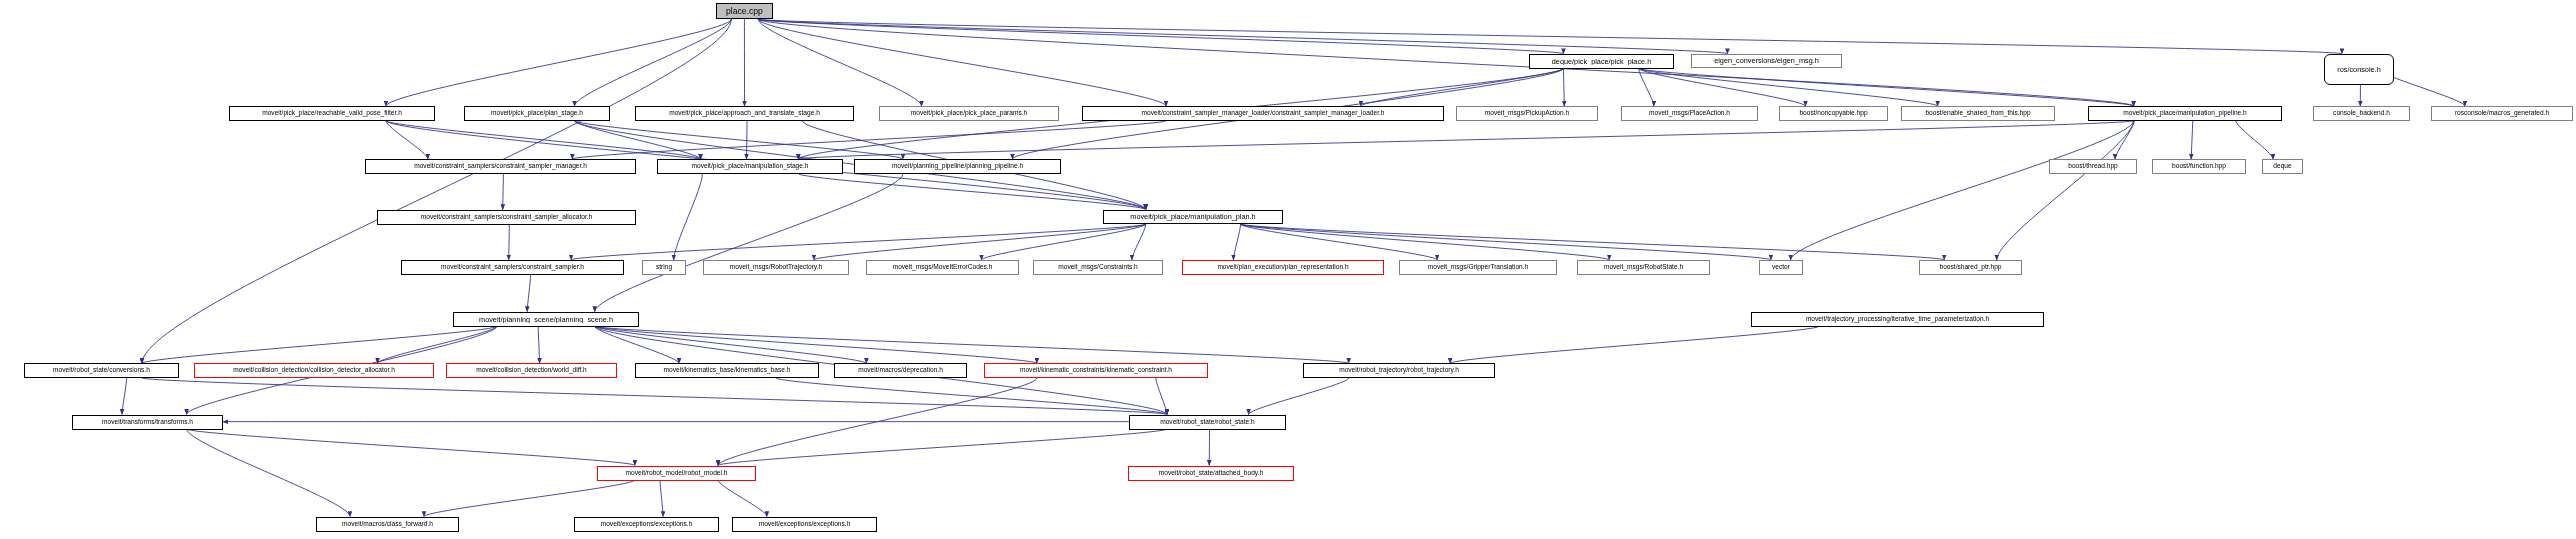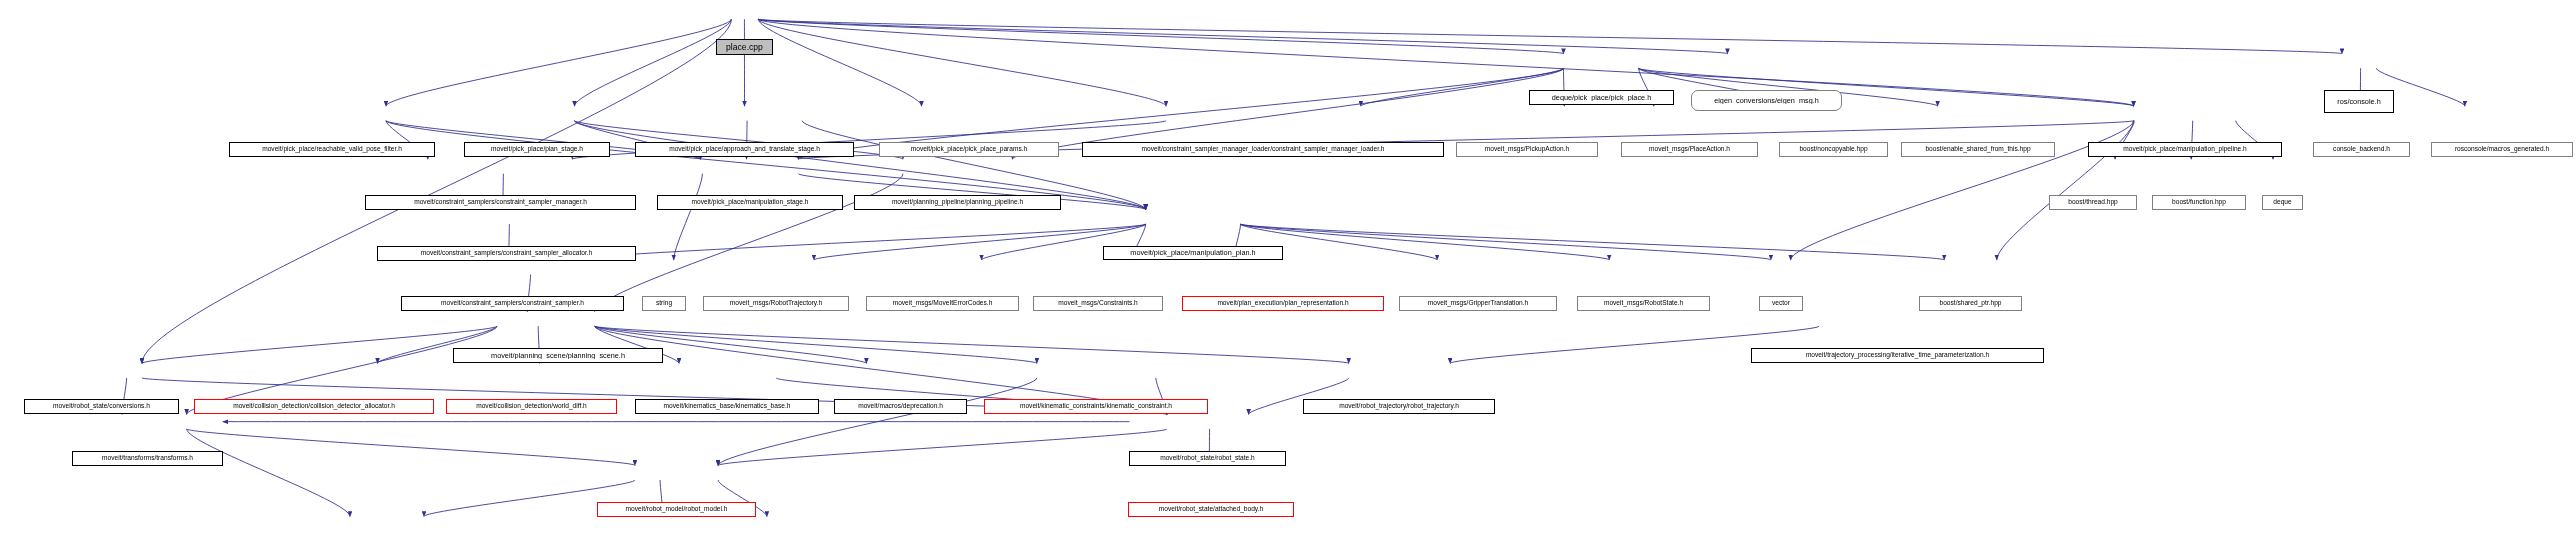--- a/index.html
+++ b/index.html
@@ -30,21 +30,20 @@
     display: flex;
     align-items: center;
     justify-content: center;
     background: #ffffff;
     border: 0.7px solid #808080;
     color: #000000;
     white-space: nowrap;
     line-height: 1;
     z-index: 5;
     text-align: left;
-    margin-top: 36px;
   }
   .node.black {
     border: 0.7px solid #000000;
   }
   .node.red {
     border: 0.7px solid #ff0000;
   }
   .node.root {
     background: #bfbfbf;
     border: 0.7px solid #000000;
@@ -143,24 +142,24 @@
         <path d="M 1082.7 724 C 1082.7 733.9, 1156.35 769.1, 1156.35 779" fill="none" stroke="#2f2f8f" stroke-width="1.3" marker-end="url(#arrow)"></path>
       </g>
   </svg>
   <div id="node-layer">
       <div class="node root" style="left: 716px; top: 3.3px; width: 57px; height: 16px; font-size: 8.6px;">
         <span class="node-label">place.cpp</span>
       </div>
       <div class="node black" style="left: 1529px; top: 54px; width: 145px; height: 14.6px; font-size: 7.3px;">
         <span class="node-label">deque/pick_place/pick_place.h</span>
       </div>
-      <div class="node gray" style="left: 1691px; top: 54px; width: 151px; height: 21px; font-size: 7.3px; border-radius: 7px;">
+      <div class="node gray" style="left: 1691px; top: 54px; width: 151px; height: 14px; font-size: 7.3px;">
         <span class="node-label">eigen_conversions/eigen_msg.h</span>
       </div>
-      <div class="node black" style="left: 2324px; top: 54px; width: 70px; height: 23px; font-size: 7.3px;">
+      <div class="node black" style="left: 2324px; top: 54px; width: 70px; height: 31px; font-size: 7.3px; border-radius: 6px;">
         <span class="node-label">ros/console.h</span>
       </div>
       <div class="node black" style="left: 229px; top: 106px; width: 206px; height: 14.6px; font-size: 6.6px;">
         <span class="node-label">moveit/pick_place/reachable_valid_pose_filter.h</span>
       </div>
       <div class="node black" style="left: 464px; top: 106px; width: 146px; height: 14.6px; font-size: 6.6px;">
         <span class="node-label">moveit/pick_place/plan_stage.h</span>
       </div>
       <div class="node black" style="left: 635px; top: 106px; width: 219px; height: 14.6px; font-size: 6.6px;">
         <span class="node-label">moveit/pick_place/approach_and_translate_stage.h</span>
@@ -239,21 +238,21 @@
       </div>
       <div class="node gray" style="left: 1577px; top: 260px; width: 133px; height: 14.6px; font-size: 6.6px;">
         <span class="node-label">moveit_msgs/RobotState.h</span>
       </div>
       <div class="node gray" style="left: 1759px; top: 260px; width: 44px; height: 14.6px; font-size: 6.6px;">
         <span class="node-label">vector</span>
       </div>
       <div class="node gray" style="left: 1919px; top: 260px; width: 103px; height: 14.6px; font-size: 6.6px;">
         <span class="node-label">boost/shared_ptr.hpp</span>
       </div>
-      <div class="node black" style="left: 453px; top: 312px; width: 210px; height: 14.6px; font-size: 7.3px;">
+      <div class="node black" style="left: 453px; top: 312px; width: 186px; height: 14.6px; font-size: 7.3px;">
         <span class="node-label">moveit/planning_scene/planning_scene.h</span>
       </div>
       <div class="node black" style="left: 1751px; top: 312px; width: 293px; height: 14.6px; font-size: 6.6px;">
         <span class="node-label">moveit/trajectory_processing/iterative_time_parameterization.h</span>
       </div>
       <div class="node black" style="left: 24px; top: 363px; width: 155px; height: 14.6px; font-size: 6.6px;">
         <span class="node-label">moveit/robot_state/conversions.h</span>
       </div>
       <div class="node red" style="left: 194px; top: 363px; width: 240px; height: 14.6px; font-size: 6.6px;">
         <span class="node-label">moveit/collision_detection/collision_detector_allocator.h</span>

